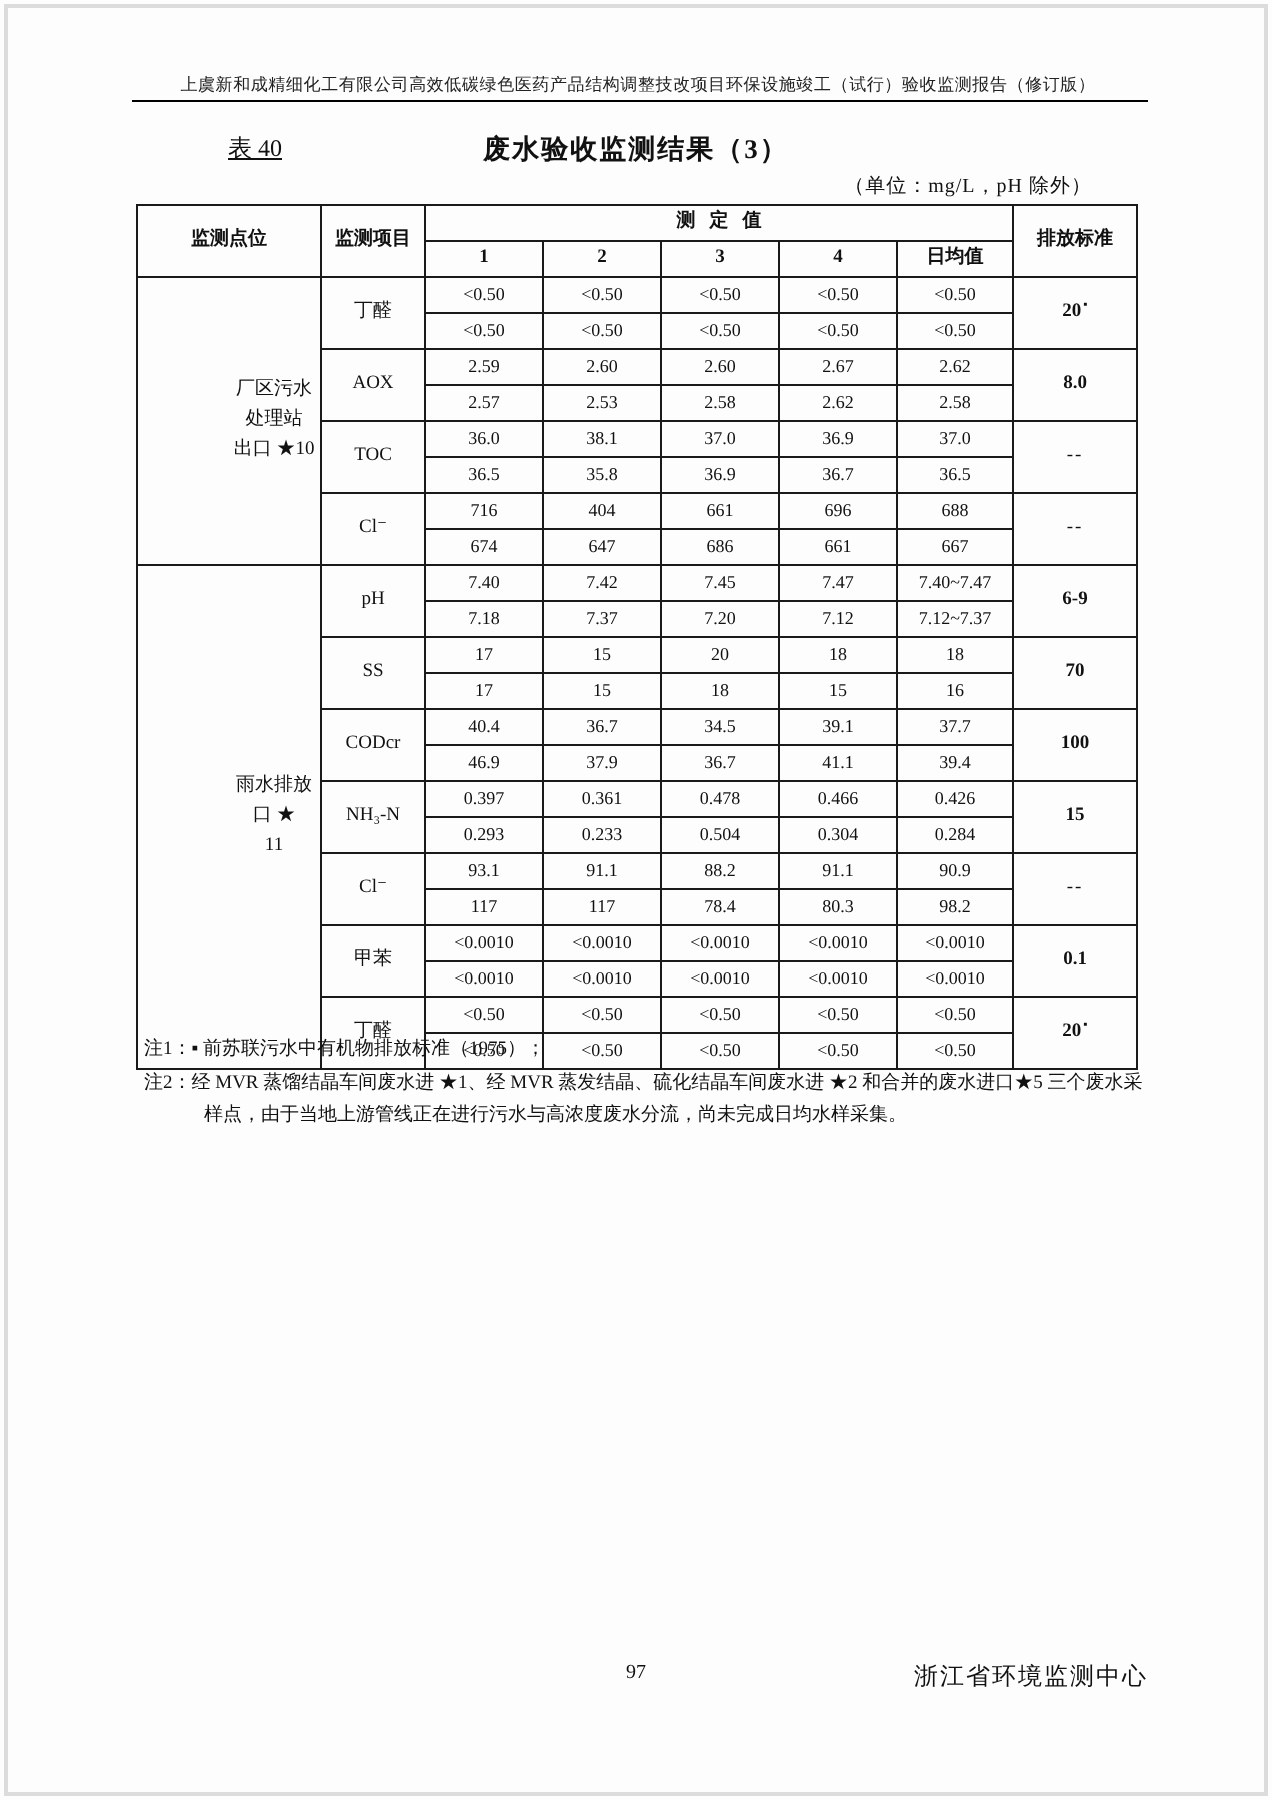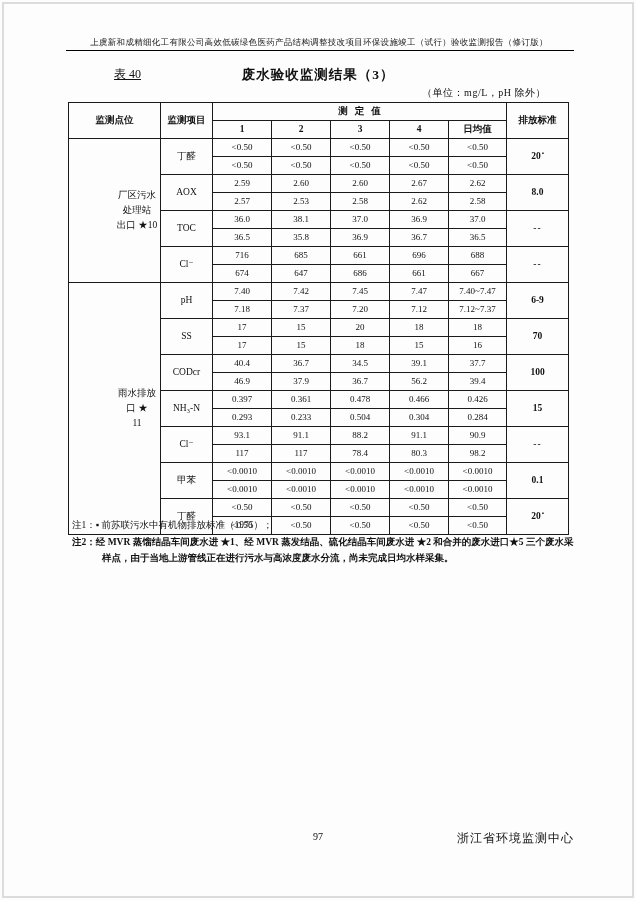--- a/index.html
+++ b/index.html
@@ -47,21 +47,21 @@
   .monitor th.values-head { letter-spacing:7px; text-indent:7px;margin-top:8px; }
   .monitor td.location-cell { font-size:9.5px; white-space:pre-line; line-height:1.6;padding-left:45px; }
   .monitor td.item-cell { font-size:9.5px; }
   .monitor td.standard-cell { font-size:9.5px; font-weight:bold; }
   .monitor td.standard-cell.dash { font-weight:normal; letter-spacing:1px; }
   sup.sq { font-size:6px; vertical-align:super; margin-left:1px; }
 
   .notes { position:absolute; top:517px; left:72px; width:502px; font-size:9.5px; line-height:1.75; }
   .note-line { white-space:nowrap; }
   .note-sub { padding-left:26px; }
-  .note-hanging { padding-left:30px; text-indent:-30px; white-space:normal;font-weight:bold; }
+  .note-hanging { padding-left:30px; text-indent:-30px; white-space:normal; }
 
   .page-number { position:absolute; top:831px; left:0; right:0; text-align:center; font-size:10px; }
   .footer-org { position:absolute; top:830px; right:62px; font-size:12px; letter-spacing:1px; }
 </style>
 </head>
 <body>
 
 <div class="scan-frame"></div>
 
 <div class="header-title">上虞新和成精细化工有限公司高效低碳绿色医药产品结构调整技改项目环保设施竣工（试行）验收监测报告（修订版）</div>
@@ -147,21 +147,21 @@
       <tr>
         <td>36.5</td>
         <td>35.8</td>
         <td>36.9</td>
         <td>36.7</td>
         <td>36.5</td>
       </tr>
       <tr>
         <td class="item-cell" rowspan="2">Cl⁻</td>
         <td>716</td>
-        <td>685</td>
+        <td>404</td>
         <td>661</td>
         <td>696</td>
         <td>688</td>
         <td class="standard-cell dash" rowspan="2">--</td>
       </tr>
       <tr>
         <td>674</td>
         <td>647</td>
         <td>686</td>
         <td>661</td>
@@ -207,21 +207,21 @@
         <td>36.7</td>
         <td>34.5</td>
         <td>39.1</td>
         <td>37.7</td>
         <td class="standard-cell" rowspan="2">100</td>
       </tr>
       <tr>
         <td>46.9</td>
         <td>37.9</td>
         <td>36.7</td>
-        <td>56.2</td>
+        <td>41.1</td>
         <td>39.4</td>
       </tr>
       <tr>
         <td class="item-cell" rowspan="2">NH₃-N</td>
         <td>0.397</td>
         <td>0.361</td>
         <td>0.478</td>
         <td>0.466</td>
         <td>0.426</td>
         <td class="standard-cell" rowspan="2">15</td>

